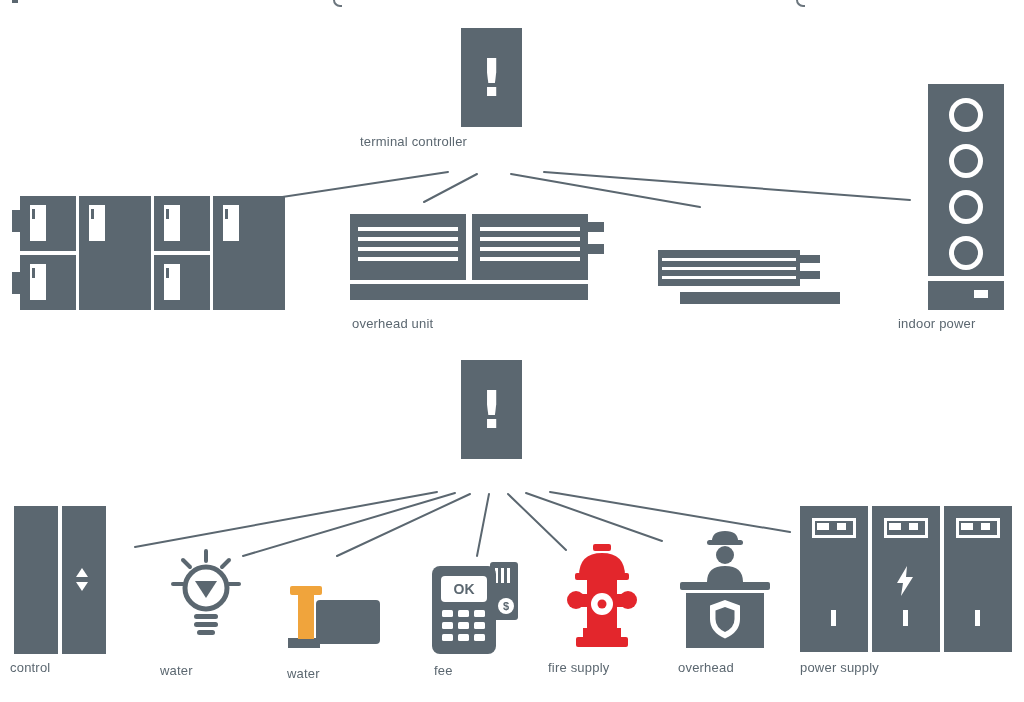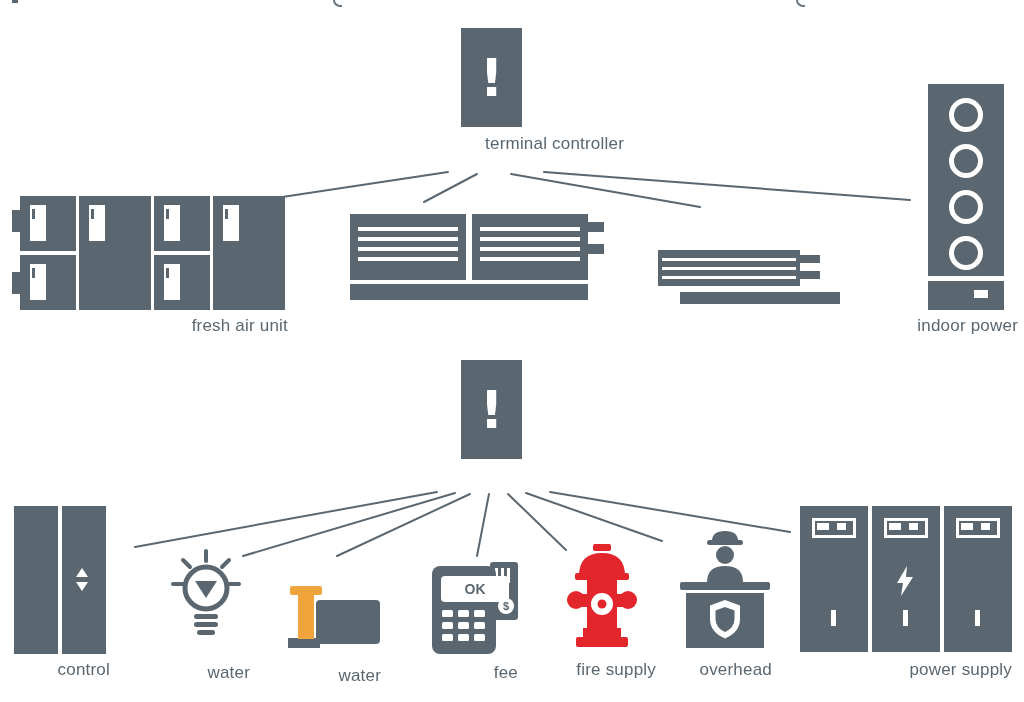--- a/index.html
+++ b/index.html
@@ -5,21 +5,21 @@
   *{box-sizing:border-box}
   body{margin:0;background:#fff}
   .stage{position:relative;width:1024px;height:702px;background:var(--background,#fff);
          font-family:"Liberation Sans",sans-serif;color:var(--label-text,#5b6770);overflow:hidden}
   .abs{position:absolute}
   .g{background:var(--gray)}
   .wbar{position:absolute;background:#fff}
   .o{background:var(--orange)}
   .door{position:absolute;width:16px;height:36px;background:#fff}
   .door b{position:absolute;left:2px;top:4px;width:3px;height:10px;background:var(--gray)}
-  .label{position:absolute;text-align:right;font-size:17px;letter-spacing:.2px;
+  .label{position:absolute;text-align:left;font-size:13px;letter-spacing:.2px;
          color:var(--label-text);line-height:1.2}
   .ring{position:absolute;width:34px;height:34px;border:5px solid #fff;border-radius:50%}
   .key{position:absolute;width:11px;height:7px;background:#fff;border-radius:1.5px}
   .frag{position:absolute;top:0;width:9px;height:7px;border-bottom:2.5px solid var(--gray);
         border-left:2.5px solid var(--gray);border-radius:0 0 0 9px;opacity:.9}
   .connectors{position:absolute;left:0;top:0;color:var(--gray)}
   .cab{position:absolute;background:var(--gray);display:flex;align-items:center;justify-content:center}
   .excl{color:#fff;font-weight:700;font-size:52px;font-family:"DejaVu Sans",sans-serif;line-height:1}
   .tri{position:absolute;width:0;height:0;border-left:6px solid transparent;border-right:6px solid transparent}
   .tri.up{border-bottom:9px solid #fff}
@@ -79,37 +79,37 @@
     <div class="door" style="left:152px;top:9px">
         <b></b>
       </div>
     <div class="door" style="left:152px;top:68px">
         <b></b>
       </div>
     <div class="door" style="left:211px;top:9px">
         <b></b>
       </div>
   </div>
-  <div class="label" style="left:10px;top:316px;width:278px">fresh air unit</div>
 
   <div class="abs" style="left:350px;top:214px;width:256px;height:92px">
     <div class="abs g" style="left:0;top:0;width:116px;height:66px"></div>
     <div class="abs g" style="left:122px;top:0;width:116px;height:66px"></div>
     <div class="wbar" style="left:8px;top:13px;width:100px;height:4px"></div>
     <div class="wbar" style="left:8px;top:23px;width:100px;height:4px"></div>
     <div class="wbar" style="left:8px;top:33px;width:100px;height:4px"></div>
     <div class="wbar" style="left:8px;top:43px;width:100px;height:4px"></div>
     <div class="wbar" style="left:130px;top:13px;width:100px;height:4px"></div>
     <div class="wbar" style="left:130px;top:23px;width:100px;height:4px"></div>
     <div class="wbar" style="left:130px;top:33px;width:100px;height:4px"></div>
     <div class="wbar" style="left:130px;top:43px;width:100px;height:4px"></div>
     <div class="abs g" style="left:0;top:70px;width:238px;height:16px"></div>
     <div class="abs g" style="left:238px;top:8px;width:16px;height:10px"></div>
     <div class="abs g" style="left:238px;top:30px;width:16px;height:10px"></div>
   </div>
+  <div class="label" style="left:352px;top:316px;width:246px">overhead unit</div>
 
   <div class="abs" style="left:658px;top:250px;width:182px;height:54px">
     <div class="abs g" style="left:0;top:0;width:142px;height:36px"></div>
     <div class="wbar" style="left:4px;top:8px;width:134px;height:3px"></div>
     <div class="wbar" style="left:4px;top:17px;width:134px;height:3px"></div>
     <div class="wbar" style="left:4px;top:26px;width:134px;height:3px"></div>
     <div class="abs g" style="left:142px;top:5px;width:20px;height:8px"></div>
     <div class="abs g" style="left:142px;top:21px;width:20px;height:8px"></div>
     <div class="abs g" style="left:22px;top:42px;width:160px;height:12px"></div>
   </div>
@@ -162,21 +162,21 @@
   <div class="label" style="left:287px;top:666px;width:94px">water</div>
 
   <div class="abs" style="left:432px;top:560px;width:88px;height:94px">
     <div class="abs g" style="left:58px;top:2px;width:28px;height:58px;border-radius:3px"></div>
     <div class="wbar" style="left:63px;top:8px;width:3px;height:15px"></div>
     <div class="wbar" style="left:69px;top:8px;width:3px;height:15px"></div>
     <div class="wbar" style="left:75px;top:8px;width:3px;height:15px"></div>
     <div class="abs" style="left:66px;top:38px;width:16px;height:16px;background:#fff;border-radius:50%;
                 display:flex;align-items:center;justify-content:center;font-size:11px;font-weight:bold;color:var(--gray)">$</div>
     <div class="abs g" style="left:0;top:6px;width:64px;height:88px;border-radius:8px"></div>
-    <div class="abs" style="left:9px;top:16px;width:68px;height:26px;background:#fff;border-radius:4px;
+    <div class="abs" style="left:9px;top:16px;width:46px;height:26px;background:#fff;border-radius:4px;
                 display:flex;align-items:center;justify-content:center;font-size:14px;font-weight:bold;color:var(--gray)">OK</div>
     <div class="key" style="left:10px;top:50px"></div>
     <div class="key" style="left:26px;top:50px"></div>
     <div class="key" style="left:42px;top:50px"></div>
     <div class="key" style="left:10px;top:62px"></div>
     <div class="key" style="left:26px;top:62px"></div>
     <div class="key" style="left:42px;top:62px"></div>
     <div class="key" style="left:10px;top:74px"></div>
     <div class="key" style="left:26px;top:74px"></div>
     <div class="key" style="left:42px;top:74px"></div>

